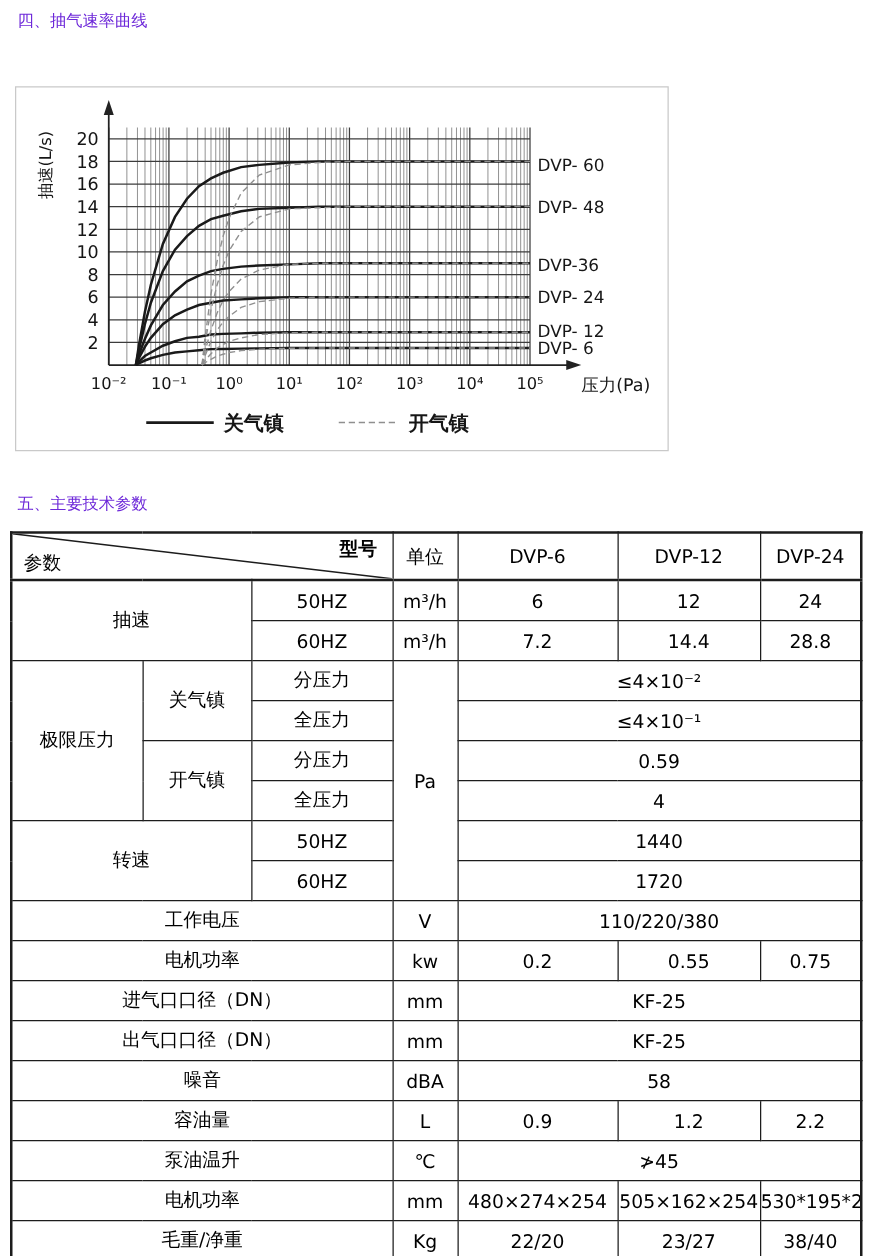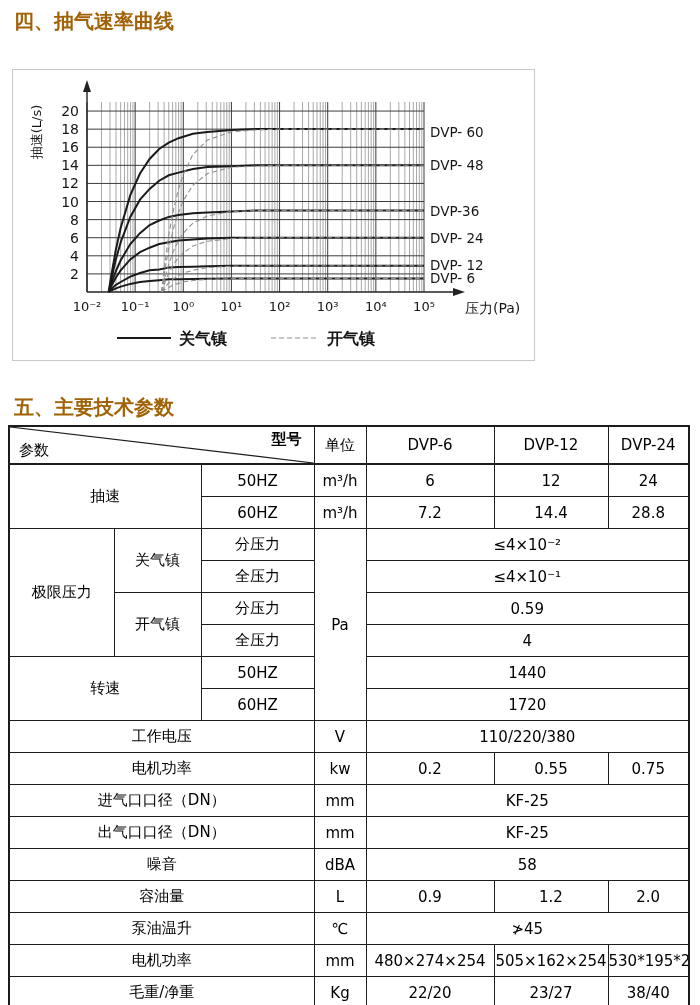--- a/index.html
+++ b/index.html
@@ -1,18 +1,18 @@
 <!DOCTYPE html>
 <html><head>
 <meta charset="utf-8">
 <style>
   html,body{margin:0;padding:0;background:#fff;}
   body{width:700px;height:1005px;position:relative;overflow:hidden;
        font-family:"DejaVu Sans","Liberation Sans",sans-serif;color:#111;}
-  .sec-title{position:absolute;left:14px;font-size:20px;font-weight:bold;color:#a16207;white-space:nowrap;}
+  .sec-title{position:absolute;left:14px;font-size:13px;font-weight:normal;color:#6d28d9;white-space:nowrap;}
   #title4{top:8px;}
   #title5{top:394px;}
   
   #chart-panel{position:absolute;left:12px;top:69px;width:521px;height:290px;
                border:1px solid #c9c9c9;background:#fff;}
   svg text{font-family:"DejaVu Sans","Liberation Sans",sans-serif;fill:#161616;}
   
   #spec-table{position:absolute;left:8px;top:425px;border-collapse:collapse;table-layout:fixed;
               width:680px;border:2px solid #1c1c1c;}
   #spec-table td{border:1px solid #1c1c1c;text-align:center;vertical-align:middle;
@@ -260,21 +260,21 @@
   <tr>
     <td colspan="3">噪音</td>
     <td>dBA</td>
     <td colspan="3">58</td>
   </tr>
   <tr>
     <td colspan="3">容油量</td>
     <td>L</td>
     <td>0.9</td>
     <td>1.2</td>
-    <td>2.0</td>
+    <td>2.2</td>
   </tr>
   <tr>
     <td colspan="3">泵油温升</td>
     <td>℃</td>
     <td colspan="3">≯45</td>
   </tr>
   <tr>
     <td colspan="3">电机功率</td>
     <td>mm</td>
     <td>480×274×254</td>

